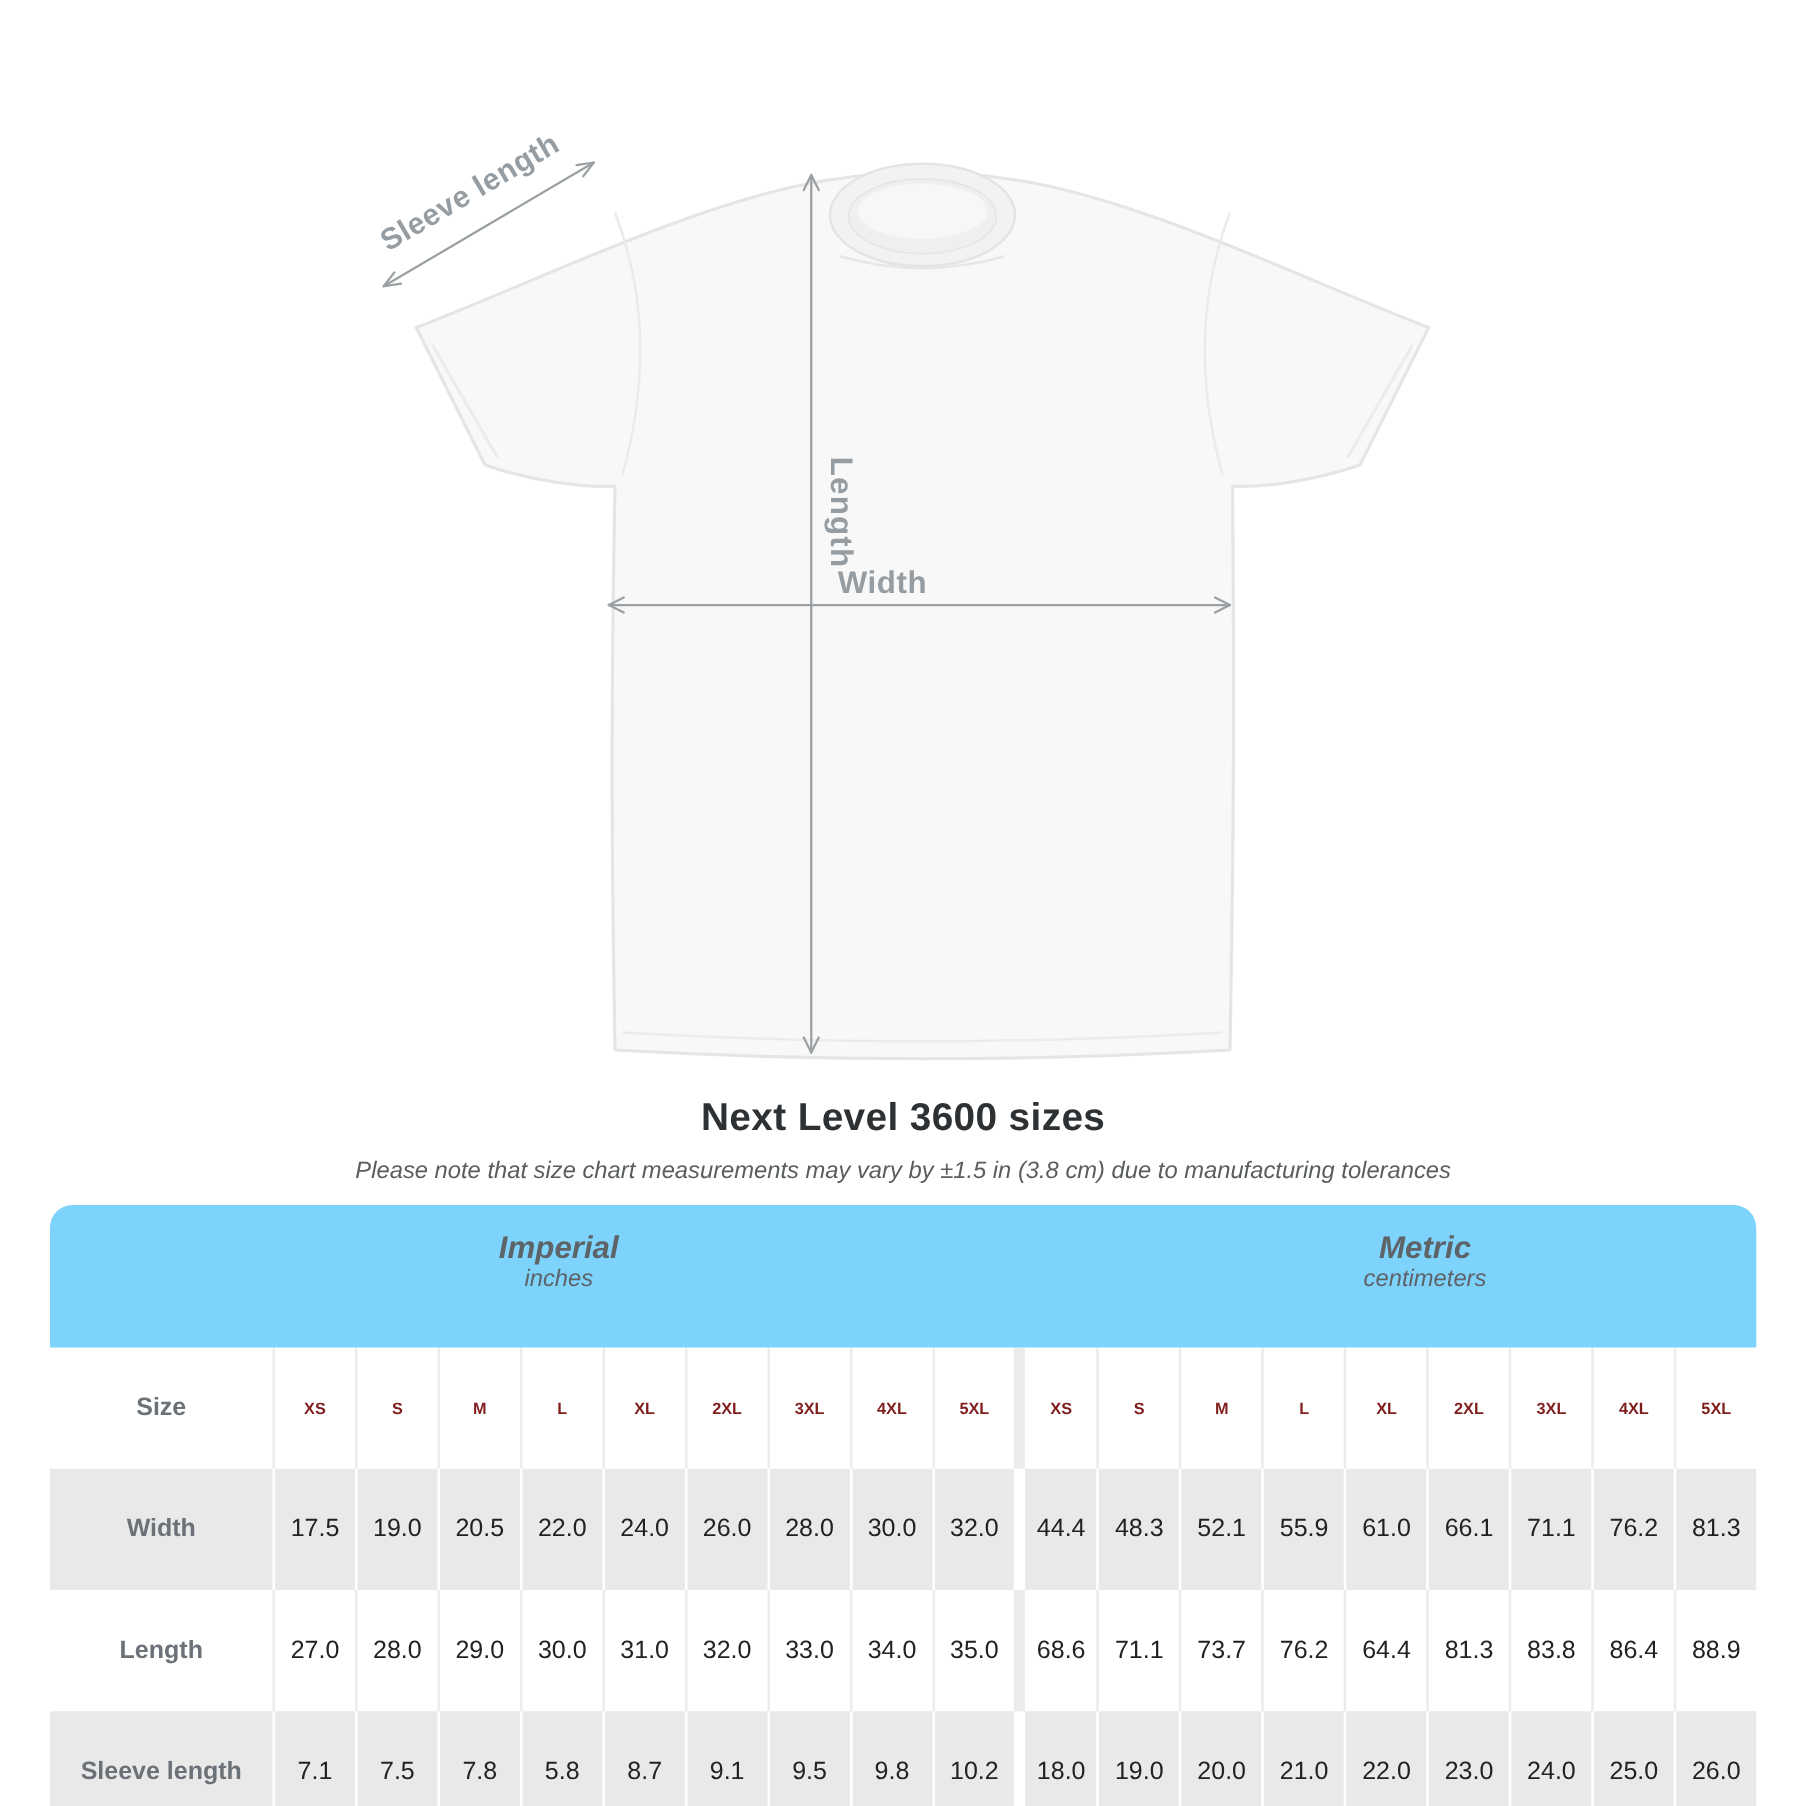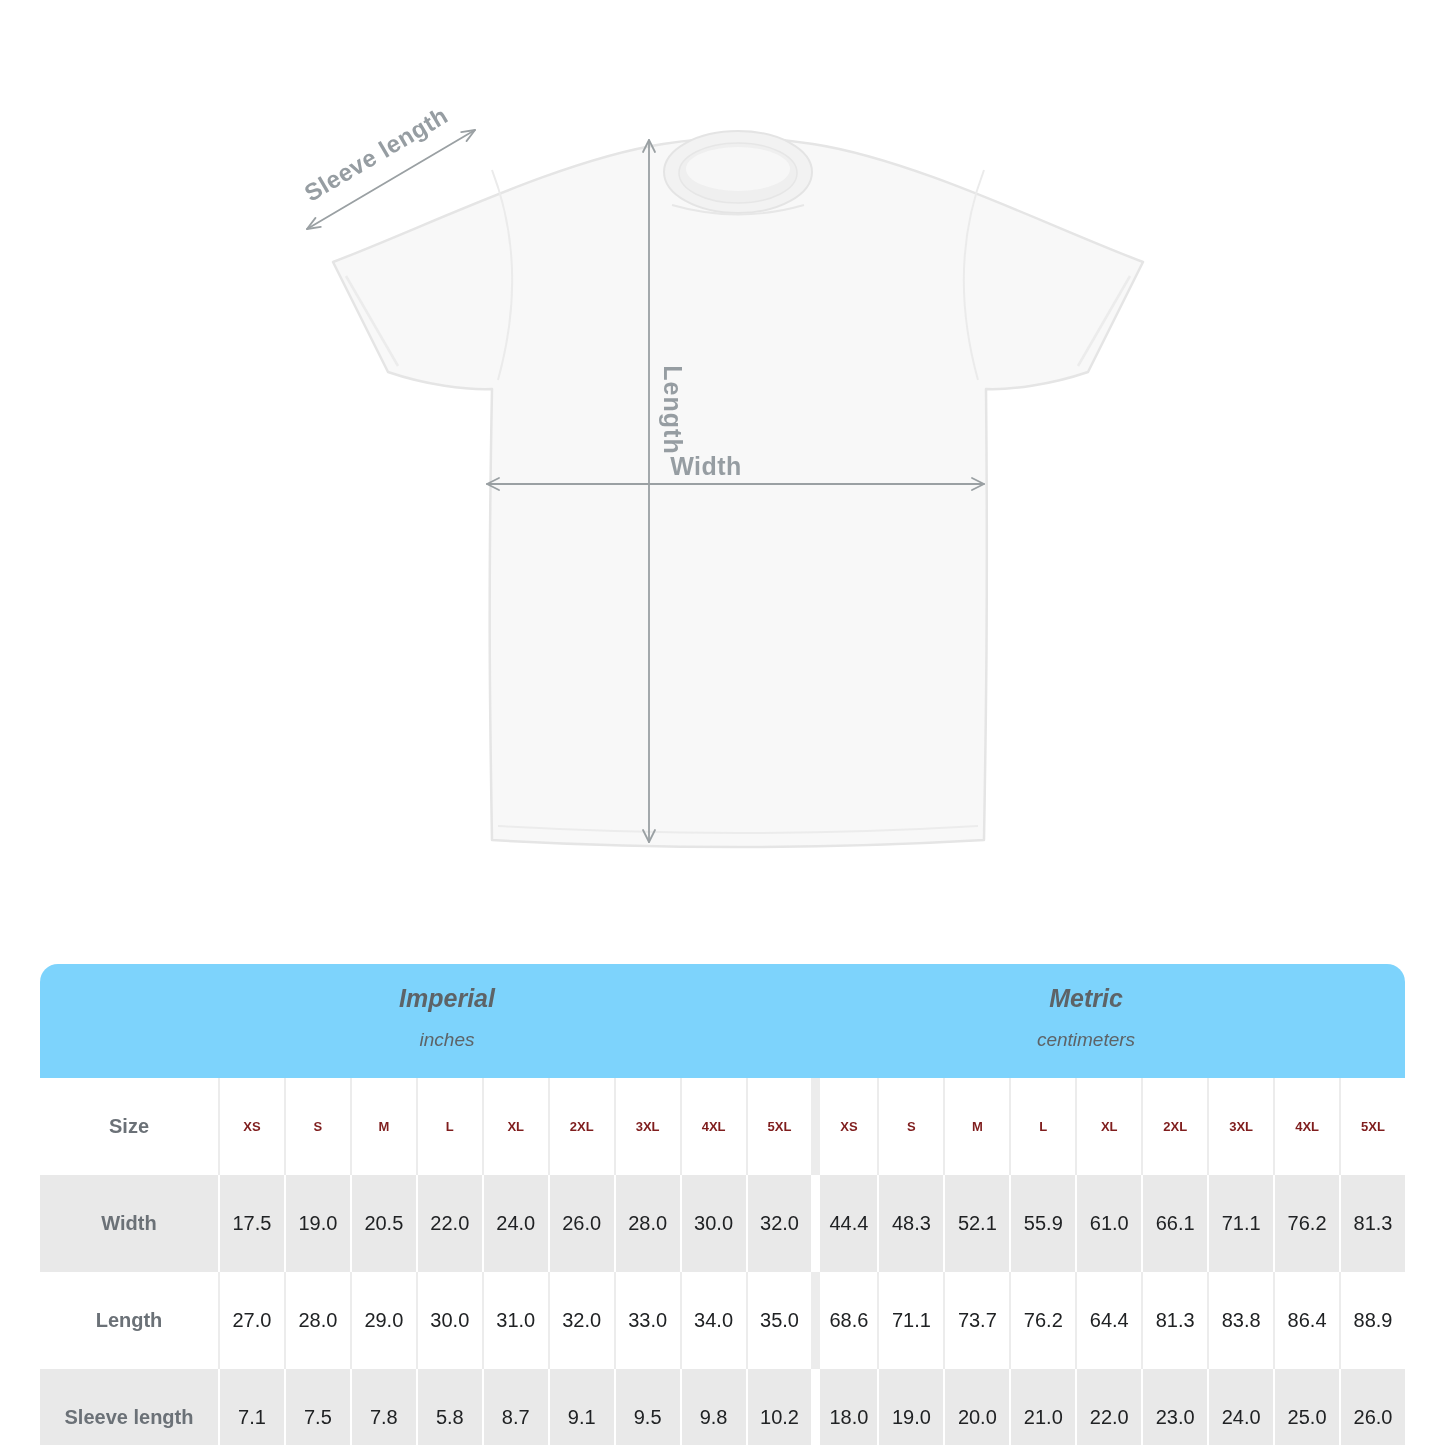--- a/index.html
+++ b/index.html
@@ -12,23 +12,23 @@
   .dim-label{font-family:"Liberation Sans", sans-serif;font-weight:bold;fill:#969da2;}
   
   .title-block{position:absolute;left:0;top:876px;width:1445px;text-align:center;}
   .main-title{font-size:31px;font-weight:bold;color:#2e3133;letter-spacing:.3px;}
   .sub-title{margin-top:14px;font-size:19px;font-style:italic;color:#595d5f;}
   
   .size-table{position:absolute;left:40px;top:964px;width:1365px;}
   .band{position:relative;height:114px;background:#7dd3fc;border-radius:18px 18px 0 0;}
   .unit-group{position:absolute;top:20px;transform:translateX(-50%);text-align:center;}
   .unit-group.imperial{left:407px;}
-  .unit-group.metric{left:1046px;}
+  .unit-group.metric{left:1100px;}
   .g-name{font-size:25px;font-weight:bold;font-style:italic;color:#5d6367;}
-  .g-unit{margin-top:16px;font-size:19px;font-style:italic;color:#5d6367;}
+  .g-unit{margin-top:0;font-size:19px;font-style:italic;color:#5d6367;}
   .t-row{display:grid;grid-template-columns:178px repeat(18,1fr);height:97px;}
   .t-row.r-white{background:#ffffff;--sep:#ececec;}
   .t-row.r-gray{background:#e9e9e9;--sep:#ffffff;}
   .t-row.r-last{border-radius:0 0 18px 18px;overflow:hidden;}
   .cell{display:flex;align-items:center;justify-content:center;}
   .cell + .cell{border-left:2px solid var(--sep);}
   .cell.metric-start{border-left-width:9px;}
   .label-cell{font-weight:bold;font-size:20px;color:#6b7177;}
   .size-cell{font-weight:bold;font-size:13px;color:#7f1d1d;text-align:center;}
   .val-cell{font-size:20px;color:#202224;}
@@ -86,20 +86,24 @@
         <path d="M 320.8,226.9 L 307,229 L 315.5,217.9"></path>
         <path d="M 461.2,132.1 L 475,130 L 466.5,141.1"></path>
       </g>
     </g>
 
     <text class="dim-label" transform="translate(376,154) rotate(-30.5)" font-size="24" text-anchor="middle" dominant-baseline="central" letter-spacing="0.5">Sleeve length</text>
     <text class="dim-label" transform="translate(673,410) rotate(90)" font-size="25" text-anchor="middle" dominant-baseline="central" letter-spacing="1">Length</text>
     <text class="dim-label" x="706" y="466" font-size="25" text-anchor="middle" dominant-baseline="central" letter-spacing="0.5">Width</text>
   </svg>
 
+  <div class="title-block">
+    <div class="main-title">Next Level 3600 sizes</div>
+    <div class="sub-title">Please note that size chart measurements may vary by ±1.5 in (3.8 cm) due to manufacturing tolerances</div>
+  </div>
 
   <div class="size-table">
 
     <div class="band">
       <div class="unit-group imperial">
         <div class="g-name">Imperial</div>
         <div class="g-unit">inches</div>
       </div>
       <div class="unit-group metric">
         <div class="g-name">Metric</div>

